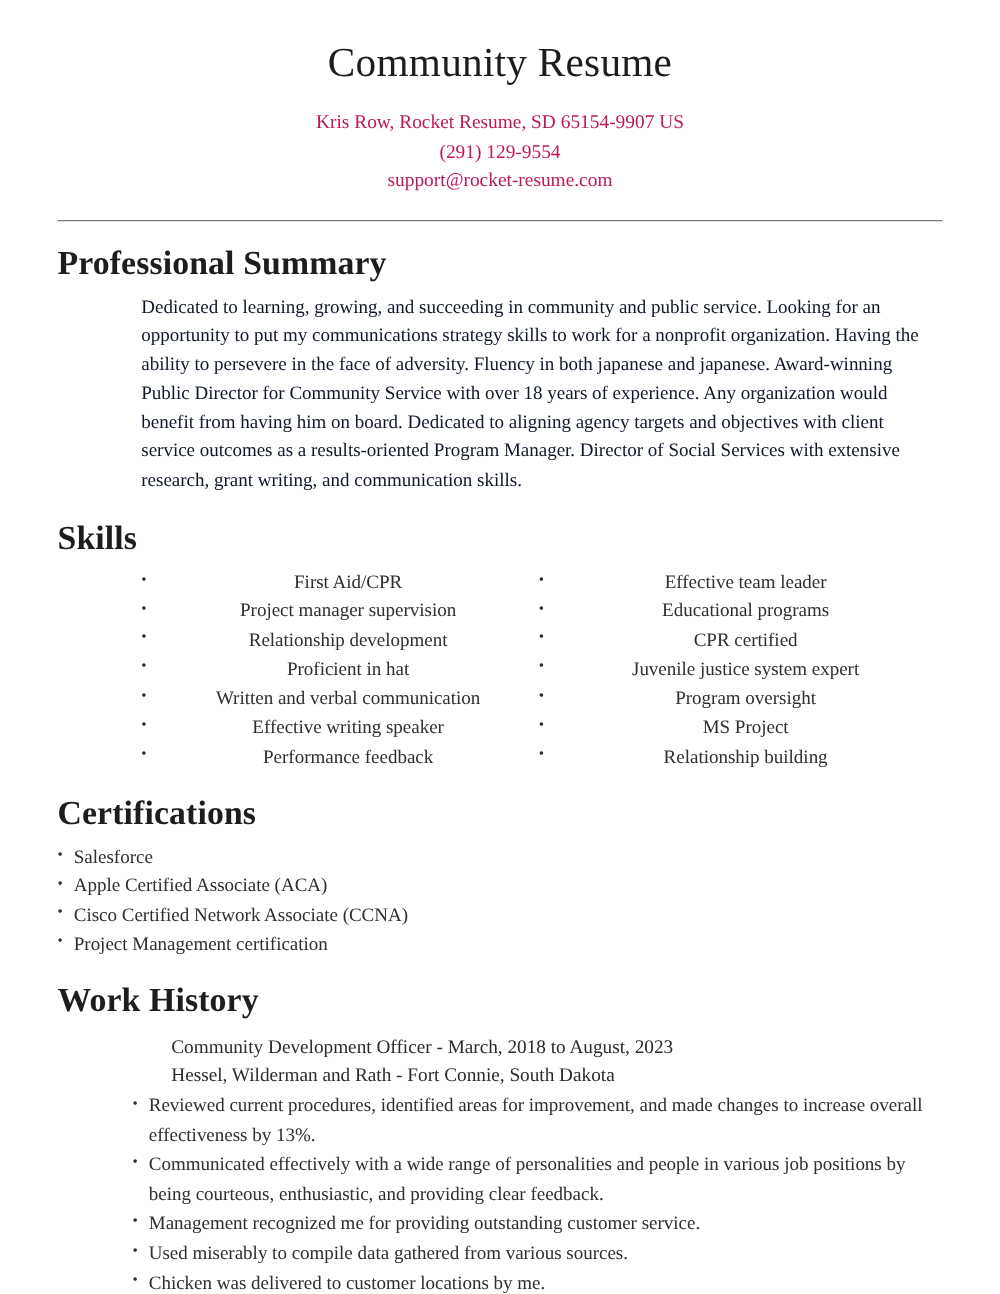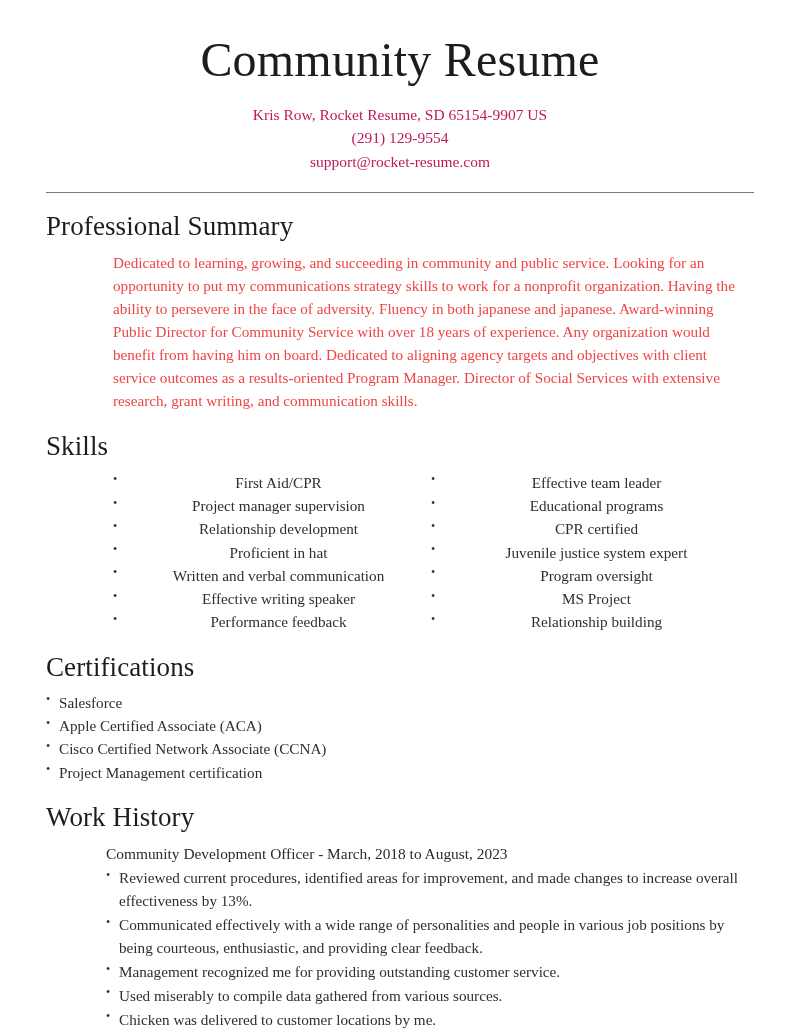--- a/index.html
+++ b/index.html
@@ -22,21 +22,21 @@
     padding: 0;
     overflow: hidden;
   }
 
   
   .doc-header {
     padding-top: 33px;
     text-align: center;
   }
   .doc-title {
-    font-size: 48px;
+    font-size: 33px;
     font-weight: normal;
     letter-spacing: 0.2px;
     color: #1d1d1d;
     margin: 0 0 16px 0;
     line-height: 1.12;
   }
   .contact-line {
     font-size: 15.5px;
     line-height: 1.52;
     color: #be185d;
@@ -49,33 +49,33 @@
     border-top: 1.6px solid #7a7a7a;
     height: 0;
   }
 
   
   .section {
     padding: 0 46px;
   }
   .section-heading {
     font-size: 27px;
-    font-weight: normal;
+    font-weight: bold;
     color: #1d1d1d;
     margin: 17px 0 8px 0;
     line-height: 1.2;
     letter-spacing: 0.1px;
   }
 
   .summary-body {
     margin: 0 0 18px 67px;
     padding-right: 8px;
     font-size: 15.2px;
     line-height: 1.52;
-    color: #ef4444;
+    color: #0f172a;
     text-align: left;
   }
 
   
   ul.bul {
     list-style: none;
     margin: 0;
     padding: 0;
   }
   ul.bul > li {
@@ -122,20 +122,21 @@
   }
   .job {
     margin-left: 60px;
     margin-top: 9px;
   }
   .job-title-line,
   .job-company-line {
     font-size: 15.4px;
     line-height: 1.55;
     color: #2b2b2b;
+    margin-left: 31px;
   }
   .job-bullets {
     margin-top: 7px;
     margin-left: 7px;
     padding-right: 6px;
   }
   .job-bullets > li {
     padding-left: 13px;
     margin-bottom: 0.5px;
   }
@@ -191,20 +192,21 @@
       <li>Cisco Certified Network Associate (CCNA)</li>
       <li>Project Management certification</li>
     </ul>
   </div>
 
   <div class="work-section">
     <h2 class="section-heading">Work History</h2>
 
     <div class="job">
       <div class="job-title-line">Community Development Officer - March, 2018 to August, 2023</div>
+      <div class="job-company-line">Hessel, Wilderman and Rath - Fort Connie, South Dakota</div>
       <ul class="bul job-bullets">
         <li>Reviewed current procedures, identified areas for improvement, and made changes to increase overall effectiveness by 13%.</li>
         <li>Communicated effectively with a wide range of personalities and people in various job positions by being courteous, enthusiastic, and providing clear feedback.</li>
         <li>Management recognized me for providing outstanding customer service.</li>
         <li>Used miserably to compile data gathered from various sources.</li>
         <li>Chicken was delivered to customer locations by me.</li>
 
       </ul>
     </div>
 

